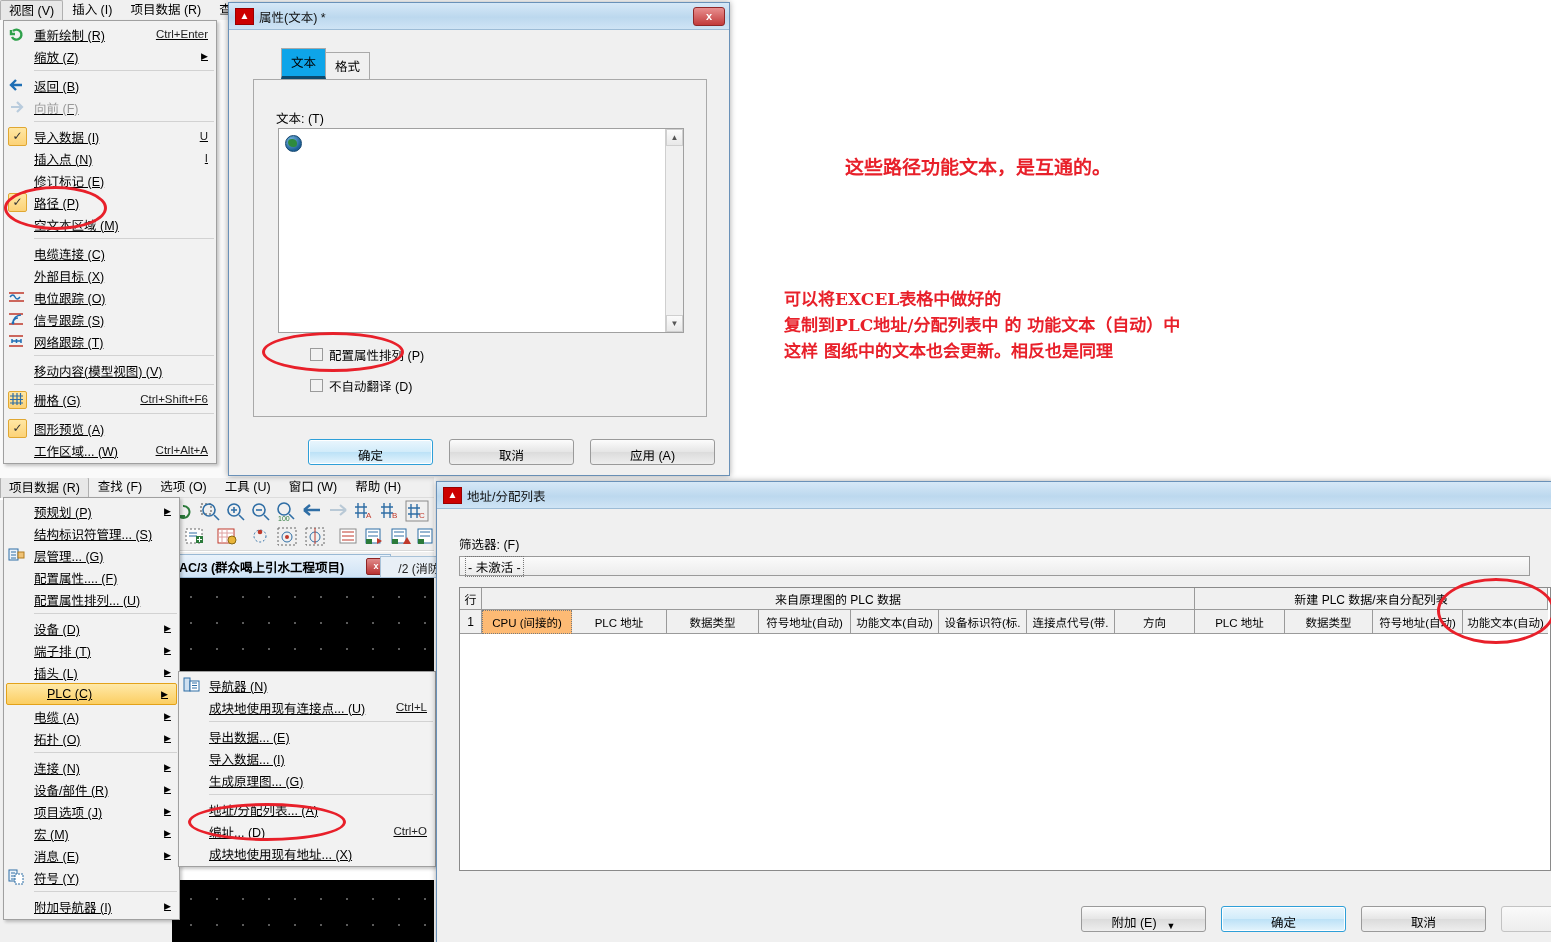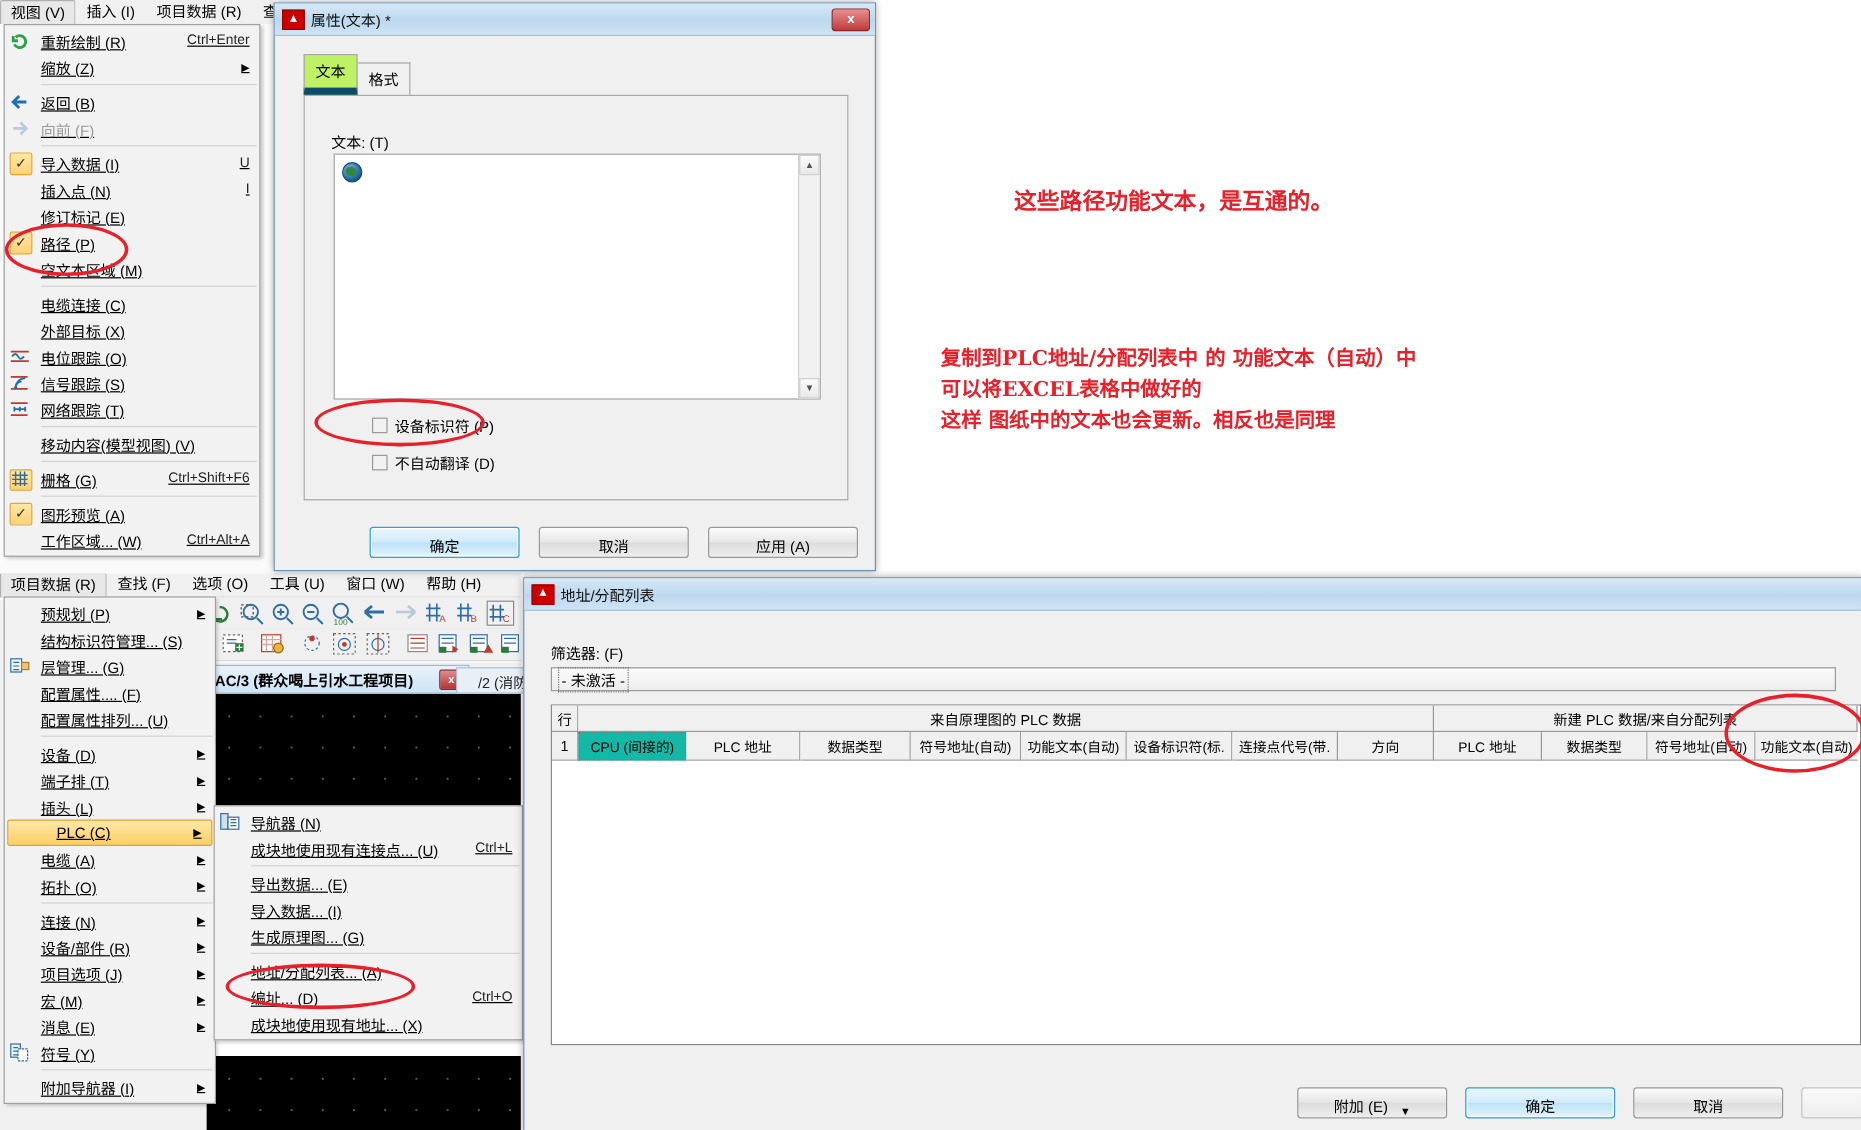--- a/index.html
+++ b/index.html
@@ -79,21 +79,21 @@
     width:17px;height:15px;background:#c00;border:1px solid #900;
     color:#fff;font-size:10px;line-height:14px;text-align:center;
   }
 
   
   .tabstrip{display:flex;align-items:flex-end;height:24px;padding-left:24px;}
   .tab{
     border:1px solid #a9a9a9;border-bottom:none;background:#f0f0f0;
     padding:3px 9px 4px;font-size:12.5px;margin-right:-1px;position:relative;
   }
-  .tab.on{background:#bef264;border-bottom:6px solid #0c4a6e;z-index:2;padding-bottom:5px;}
+  .tab.on{background:#0ea5e9;border-bottom:3px solid #0c4a6e;z-index:2;padding-bottom:5px;margin-left:28px;}
 
   .panel{border:1px solid #a9a9a9;background:#f0f0f0;}
 
   .fieldlabel{font-size:12.5px;}
   .textarea{
     background:#fff;border:1px solid #a0a0a0;position:relative;
   }
   .vscroll{
     position:absolute;right:0;top:0;bottom:0;width:17px;background:#f0f0f0;
     border-left:1px solid #cfcfcf;
@@ -597,21 +597,21 @@
     <div class="abs textarea" style="left:24px;top:48px;width:404px;height:203px;">
       <div class="abs globe" style="left:6px;top:6px;"></div>
       <div class="vscroll">
         <div class="ar up">▲</div>
         <div class="ar dn">▼</div>
       </div>
     </div>
 
     <div class="abs cbrow" style="left:56px;top:265px;">
       <span class="cbox"></span>
-      <span>设备标识符 (P)</span>
+      <span>配置属性排列 (P)</span>
     </div>
 
     <div class="abs cbrow" style="left:56px;top:296px;">
       <span class="cbox"></span>
       <span>不自动翻译 (D)</span>
     </div>
   </div>
 
   <div class="abs btn primary" style="left:79px;top:436px;width:125px;">
     <span class="cap">确定</span>
@@ -645,21 +645,21 @@
         <span>新建 PLC 数据/来自分配列表</span>
       </div>
     <div class="abs hdrgroup" style="left:22px;top:0;width:713px;">
         <span>来自原理图的 PLC 数据</span>
       </div>
 
     <div class="abs rowno" style="left:0;top:22px;width:22px;height:24px;">
         <span>1</span>
       </div>
 
-    <div class="abs hdrcell" style="left:22px;top:22px;width:90px;height:24px;border:1px dotted #7a7a7a;background:#14b8a6;">
+    <div class="abs hdrcell" style="left:22px;top:22px;width:90px;height:24px;border:1px dotted #7a7a7a;background:#fdba74;">
       <span>CPU (间接的)</span>
       </div>
     <div class="abs hdrcell" style="left:112px;top:22px;width:95px;height:24px;">
       <span>PLC 地址</span>
       </div>
     <div class="abs hdrcell" style="left:207px;top:22px;width:92px;height:24px;">
       <span>数据类型</span>
       </div>
     <div class="abs hdrcell" style="left:299px;top:22px;width:92px;height:24px;">
       <span>符号地址(自动)</span>
@@ -704,21 +704,21 @@
     <span class="cap">取消</span>
   </div>
   <div class="abs btn dis" style="left:1064px;top:424px;width:125px;">
     
   </div>
 </div>
 
 <div class="abs redtext" style="left:845px;top:152px;font-size:19px;white-space:nowrap;">这些路径功能文本，是互通的。</div>
 
 <div class="abs redtext" style="left:784px;top:286px;font-size:17px;line-height:26px;white-space:nowrap;">
+  <div>可以将EXCEL表格中做好的</div>
   <div>复制到PLC地址/分配列表中  的  功能文本（自动）中</div>
-  <div>可以将EXCEL表格中做好的</div>
   <div>这样  图纸中的文本也会更新。相反也是同理</div>
 </div>
 
 <div class="ellipse" style="left:4px;top:186px;width:97px;height:38px;"></div>
 <div class="ellipse" style="left:262px;top:332px;width:136px;height:34px;"></div>
 <div class="ellipse" style="left:188px;top:803px;width:152px;height:32px;"></div>
 <div class="ellipse" style="left:1437px;top:578px;width:112px;height:60px;"></div>
 
 </body></html>

